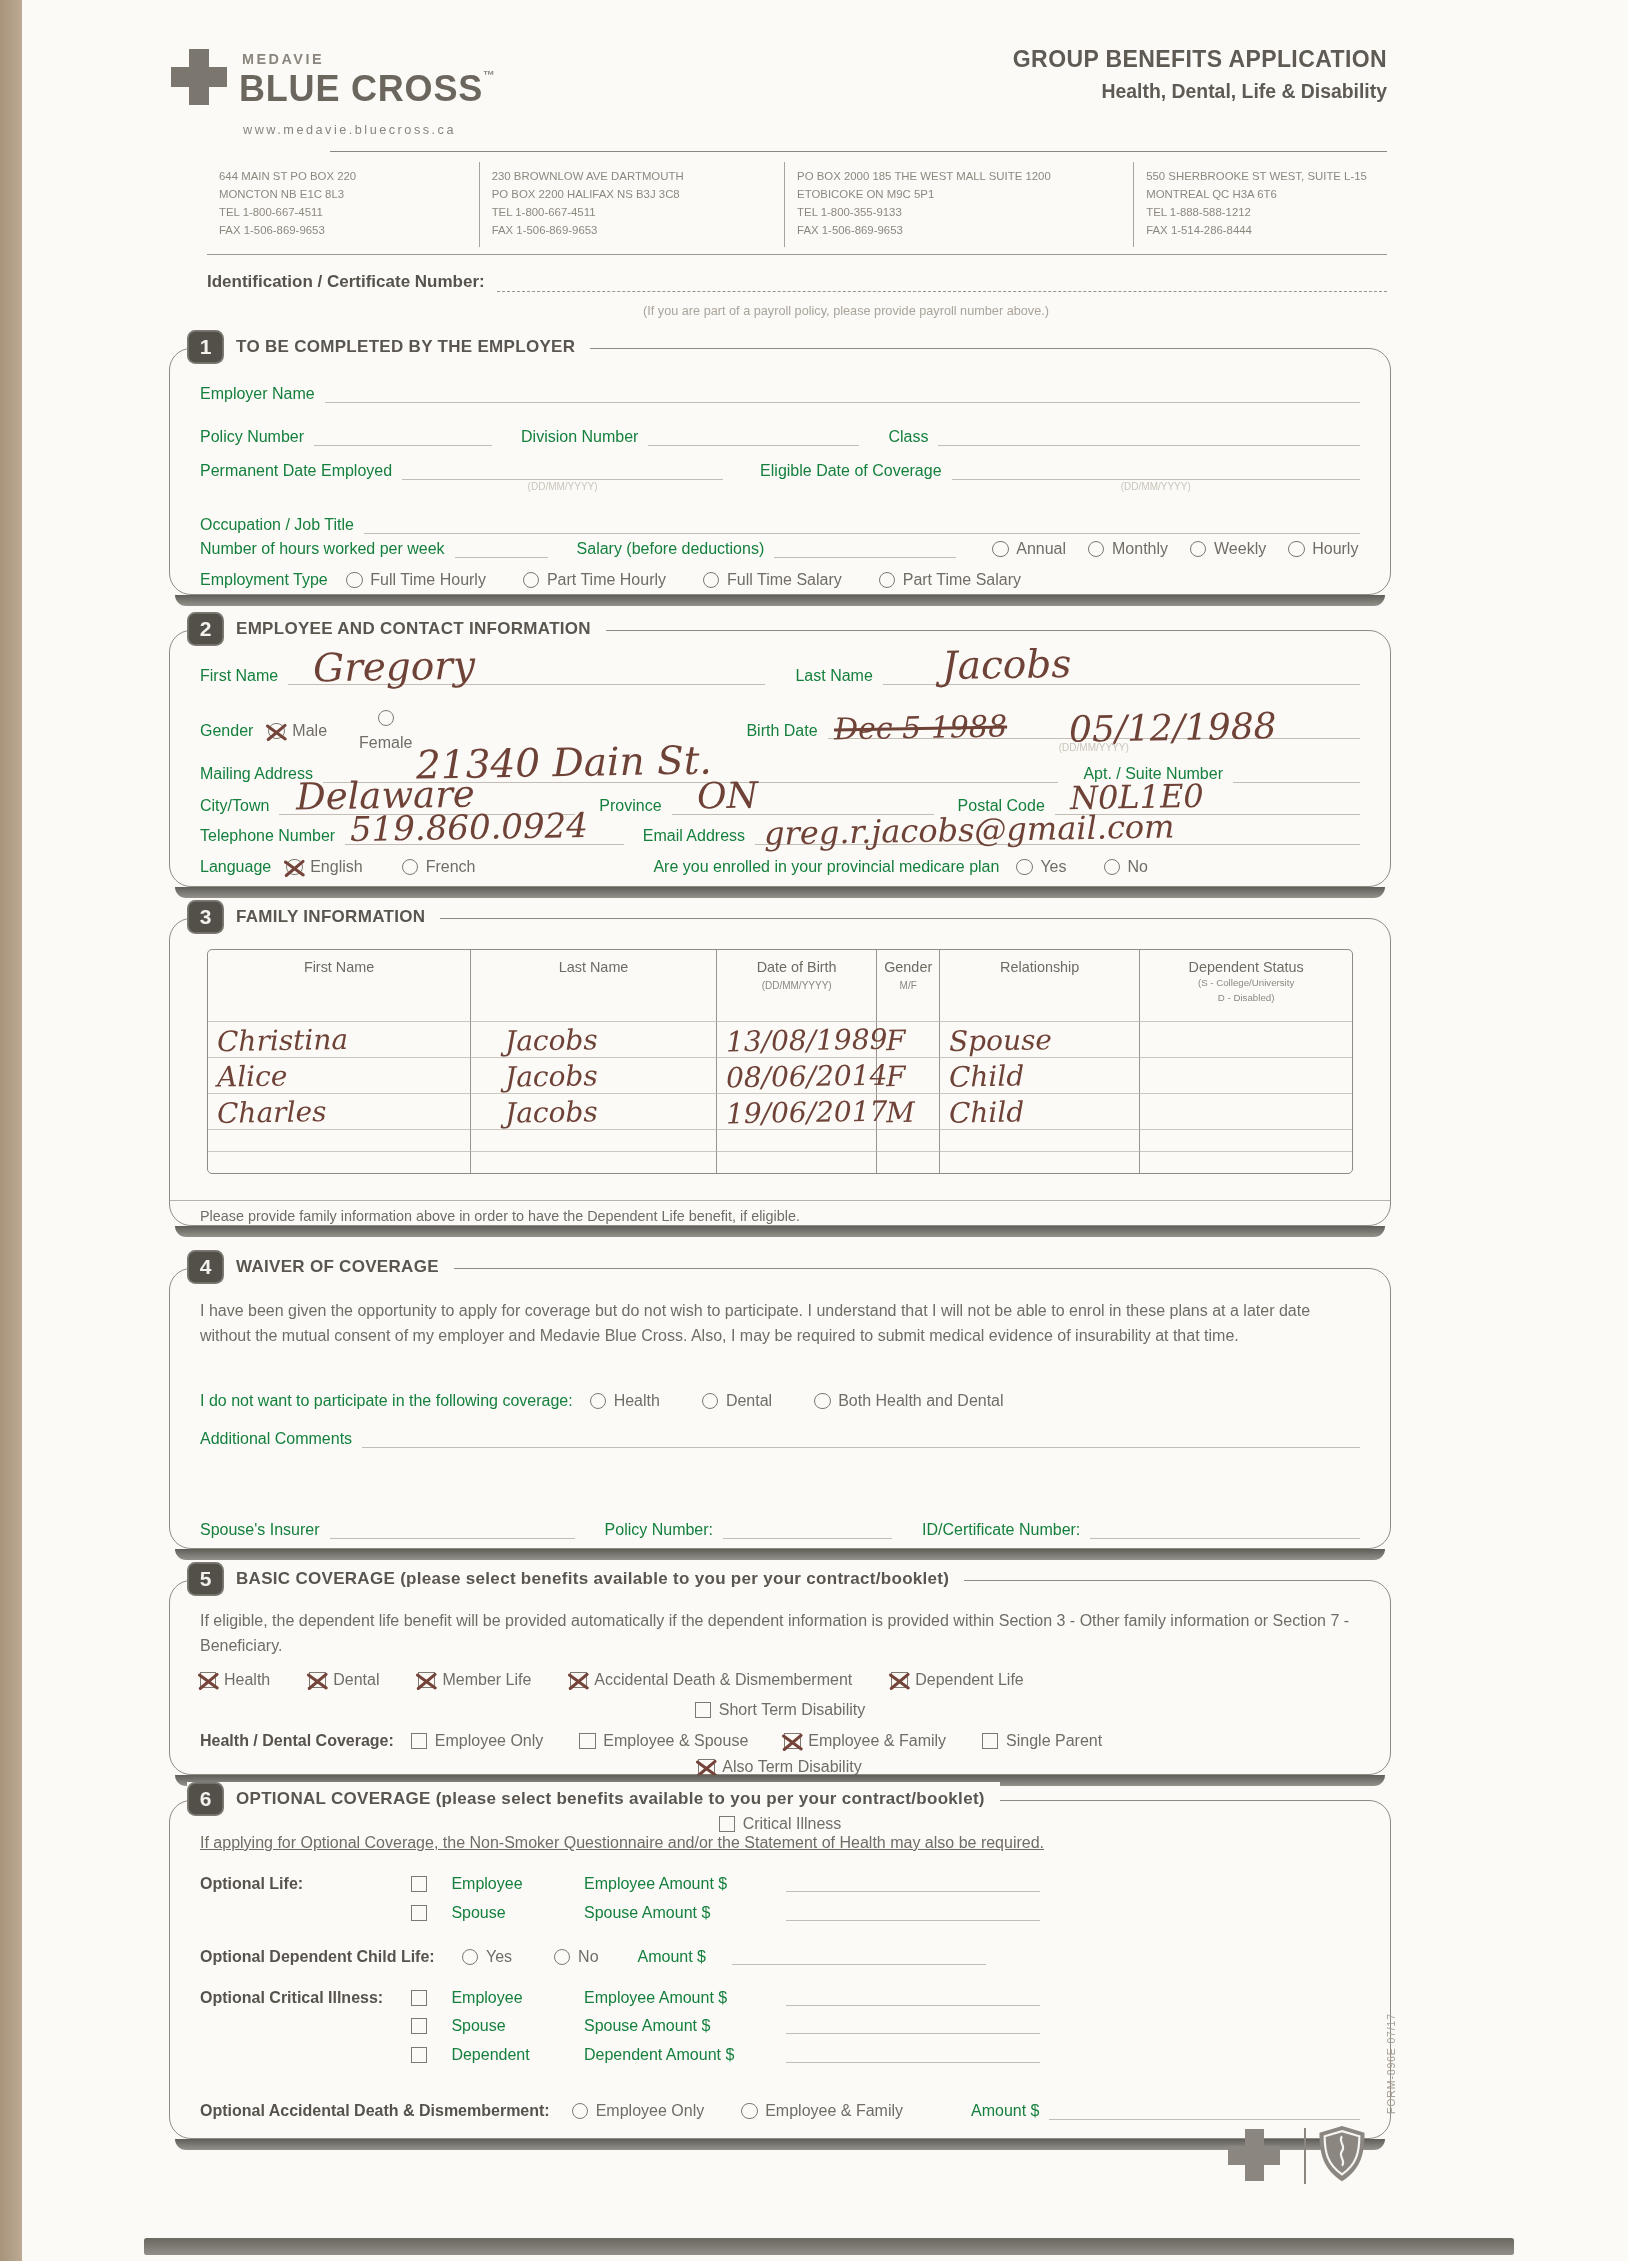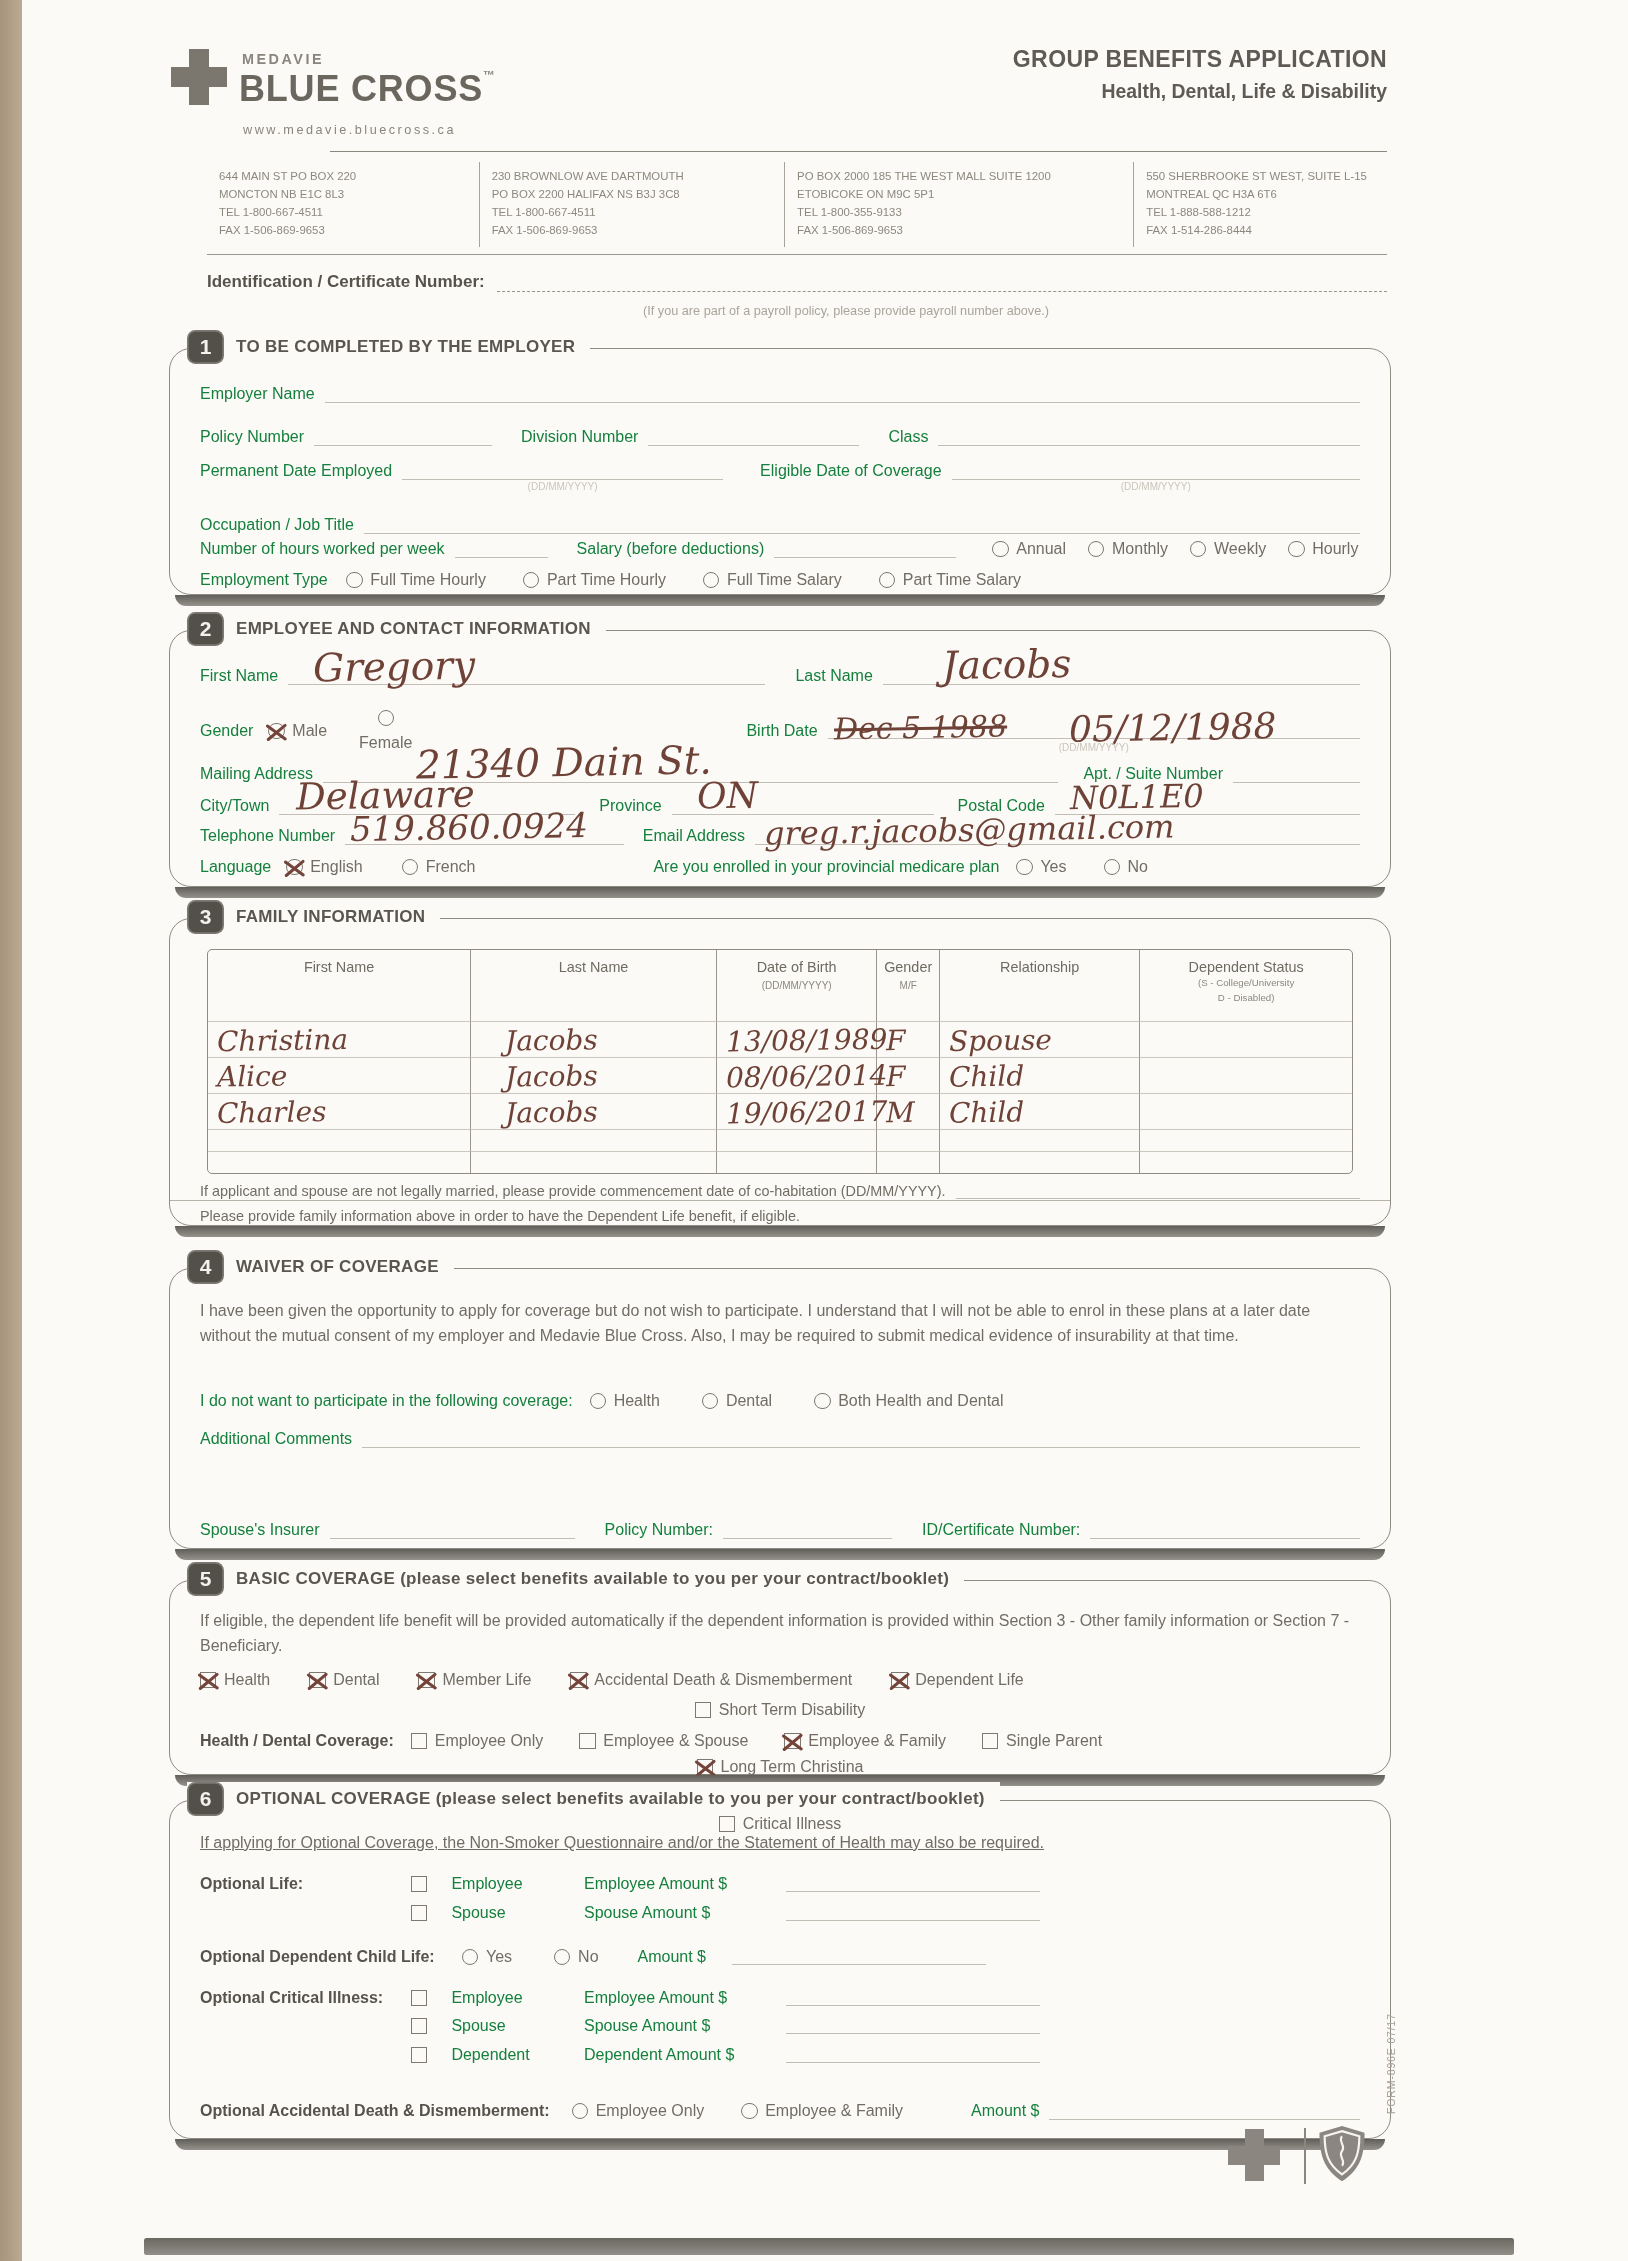--- a/index.html
+++ b/index.html
@@ -401,24 +401,20 @@
     </div>
     <div class="frow">
       <div class="fcell fe c1"></div>
         <div class="fcell fe c2"></div>
         <div class="fcell fe c3"></div>
         <div class="fcell fe c4"></div>
         <div class="fcell fe c5"></div>
         <div class="fcell fe c6"></div>
     </div>
   </div>
-  <div class="r" style="top:262px;">
-    <span class="smalltext">If applicant and spouse are not legally married, please provide commencement date of co-habitation (DD/MM/YYYY).</span>
-    <span class="ln f1"></span>
-  </div>
   <div class="divline" style="top:281px;"></div>
   <div class="r" style="top:289px;">
     <span class="smalltext">Please provide family information above in order to have the Dependent Life benefit, if eligible.</span>
   </div>
 </div>
 
 <div class="sec" style="top:1268px;height:279px;">
   <div class="sec-head">
     <div class="badge">4</div>
     <div class="sec-title">WAIVER OF COVERAGE</div>
@@ -485,21 +481,21 @@
         <span>Dependent Life</span>
       </span>
   </div>
   <div class="rc" style="top:120px;gap:39px;flex-direction:column;">
     <span class="opt">
         <span class="cb"></span>
         <span>Short Term Disability</span>
       </span>
     <span class="opt">
         <span class="cb checked"></span>
-        <span>Long Term Christina</span>
+        <span>Also Term Disability</span>
       </span>
     <span class="opt">
         <span class="cb"></span>
         <span>Critical Illness</span>
       </span>
   </div>
   <div class="rc" style="top:151px;">
     <span class="lbl b">Health / Dental Coverage:</span>
     <span class="opt" style="margin-left:17px;">
         <span class="cb"></span>

